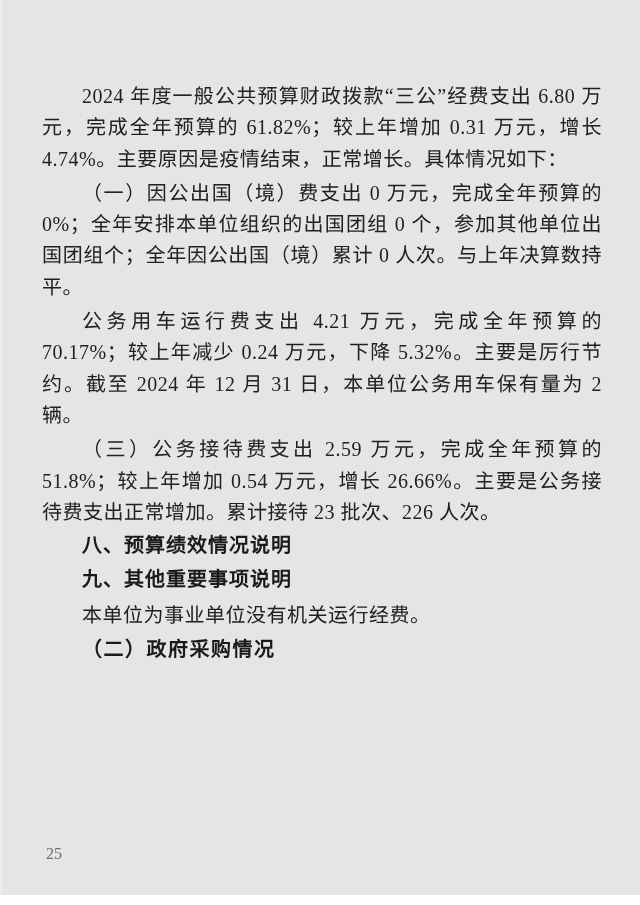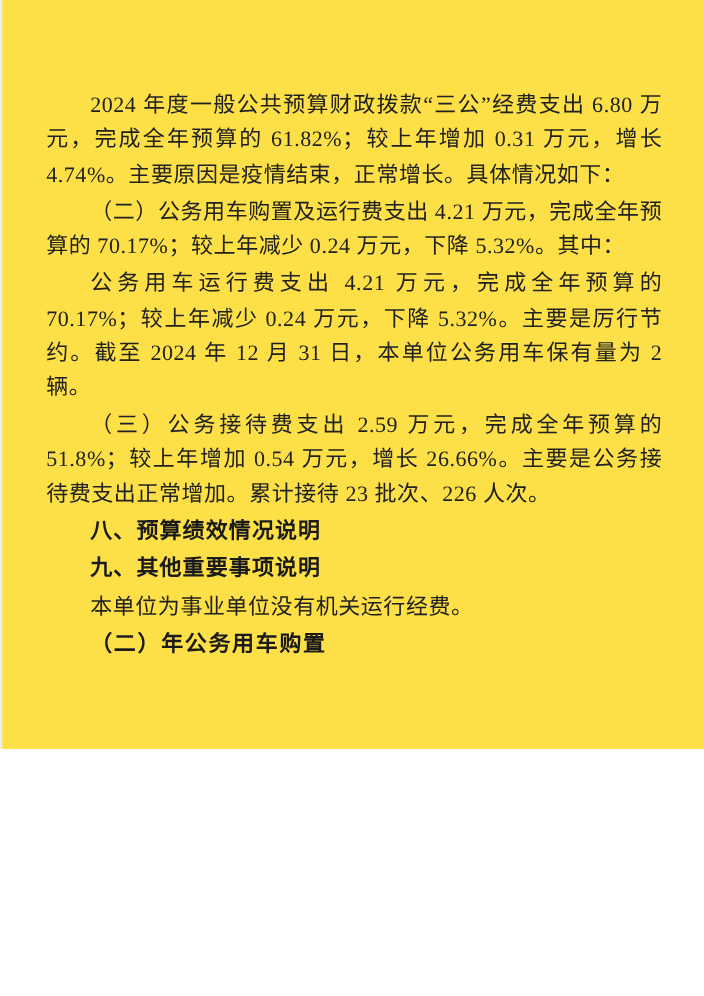--- a/index.html
+++ b/index.html
@@ -3,22 +3,22 @@
 <meta charset="utf-8">
 <style>
   html, body {
     margin: 0;
     padding: 0;
     background: #ffffff;
   }
   .page {
     position: relative;
     width: 640px;
-    height: 681px;
-    background: #fde047;
+    height: 895px;
+    background: #e5e5e5;
     overflow: hidden;
     box-sizing: border-box;
     border-left: 2px solid #ededed;
     font-family: "Liberation Serif", "DejaVu Serif", serif;
   }
   .content {
     position: absolute;
     top: 81px;
     left: 40px;
     width: 560px;
@@ -56,22 +56,22 @@
     font-family: "Liberation Serif", "DejaVu Serif", serif;
     margin-left: 44px;
   }
 </style>
 </head>
 <body>
 
 <div class="page">
   <div class="content">
     <p>2024 年度一般公共预算财政拨款“三公”经费支出 6.80 万元，完成全年预算的 61.82%；较上年增加 0.31 万元，增长 4.74%。主要原因是疫情结束，正常增长。具体情况如下：</p>
-    <p>（二）公务用车购置及运行费支出 4.21 万元，完成全年预算的 70.17%；较上年减少 0.24 万元，下降 5.32%。其中：</p>
+    <p>（一）因公出国（境）费支出 0 万元，完成全年预算的 0%；全年安排本单位组织的出国团组 0 个，参加其他单位出国团组个；全年因公出国（境）累计 0 人次。与上年决算数持平。</p>
     <p>公务用车运行费支出 4.21 万元，完成全年预算的 70.17%；较上年减少 0.24 万元，下降 5.32%。主要是厉行节约。截至 2024 年 12 月 31 日，本单位公务用车保有量为 2 辆。</p>
     <p>（三）公务接待费支出 2.59 万元，完成全年预算的 51.8%；较上年增加 0.54 万元，增长 26.66%。主要是公务接待费支出正常增加。累计接待 23 批次、226 人次。</p>
     <p class="h-hei">八、预算绩效情况说明</p>
     <p class="h-hei">九、其他重要事项说明</p>
     <p>本单位为事业单位没有机关运行经费。</p>
-    <p class="h-kai">（二）年公务用车购置</p>
+    <p class="h-kai">（二）政府采购情况</p>
   </div>
   <div class="footer">25</div>
 </div>
 
 </body></html>

